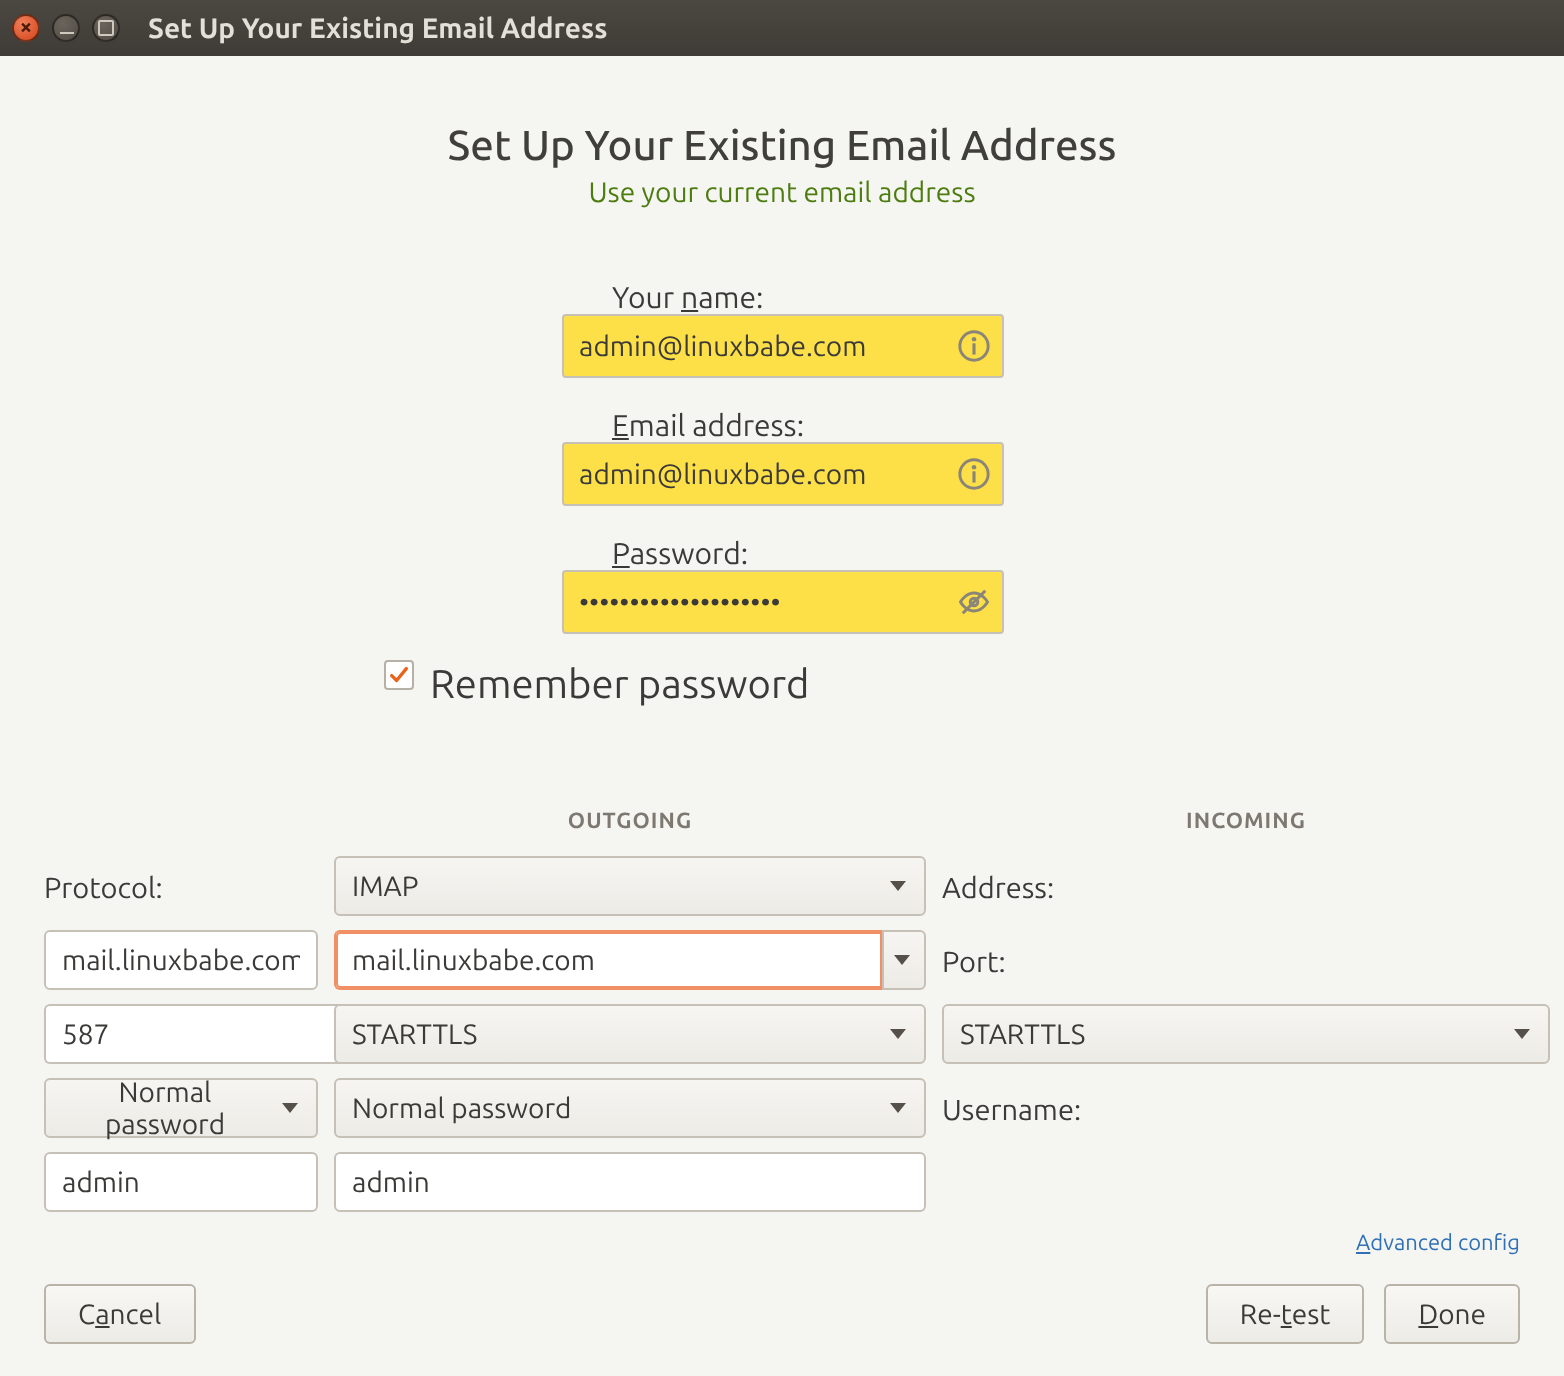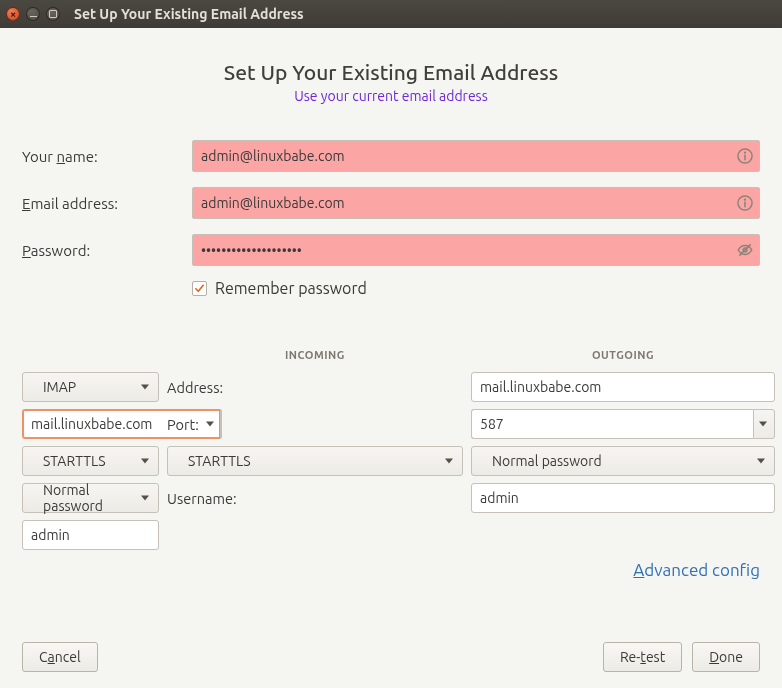--- a/index.html
+++ b/index.html
@@ -59,70 +59,70 @@
   }
   .heading h1 {
     margin: 0;
     font-size: 21px;
     font-weight: 500;
     color: #403f3c;
   }
   .heading .sub {
     margin-top: 4px;
     font-size: 14px;
-    color: #6d28d9;
+    color: #4d7c0f;
   }
 
   
   .acct {
     margin-top: 36px;
   }
   .acct-row {
     display: flex;
     align-items: center;
     margin-bottom: 15px;
     gap: 0;
+    flex-direction: column;
   }
   .acct-row .lbl {
     width: 170px;
     text-align: left;
     font-size: 15px;
     color: #3b3a38;
   }
   .acct-row .lbl .ul { text-decoration: underline; }
   .field-wrap {
     flex: 1;
     position: relative;
   }
   .text-input {
     width: 100%;
     height: 32px;
     border: 1px solid #c6c0b7;
     border-radius: 2px;
-    background: #fca5a5;
+    background: #fde047;
     padding: 0 30px 0 8px;
     font-size: 14px;
     color: #3b3a38;
     font-family: inherit;
   }
   .trail-icon {
     position: absolute;
     right: 6px; top: 50%;
     transform: translateY(-50%);
     width: 18px; height: 18px;
     color: #8a8578;
   }
 
   .remember {
     margin-left: 170px;
     margin-top: -2px;
     display: flex;
-    align-items: center;
     gap: 8px;
-    font-size: 16px;
+    font-size: 20px;
   }
   .chk {
     width: 15px; height: 15px;
     border: 1px solid #b6b0a6;
     border-radius: 2px;
     background: #fff;
     display: inline-flex;
     align-items: center; justify-content: center;
   }
   .chk svg { width: 11px; height: 11px; }
@@ -156,25 +156,26 @@
     height: 30px;
     font-size: 14px;
     font-family: inherit;
     color: #3b3a38;
   }
   .sel {
     width: 100%;
     border: 1px solid #c6c0b7;
     border-radius: 3px;
     background: linear-gradient(to bottom,#f7f5f1,#ecebe6);
-    padding: 0 24px 0 20px;
+    padding: 0 24px 0 8px;
     position: relative;
     display: flex;
     align-items: center;
     cursor: default;
+    text-align: center;
   }
   .sel::after {
     content: "";
     position: absolute;
     right: 9px; top: 50%; transform: translateY(-50%);
     width: 0; height: 0;
     border-left: 4px solid transparent;
     border-right: 4px solid transparent;
     border-top: 5px solid #55514a;
   }
@@ -227,21 +228,21 @@
     padding: 0 8px;
     font-size: 14px;
     font-family: inherit;
     color: #3b3a38;
   }
 
   .adv-link {
     margin-top: 10px;
     text-align: right;
     color: #3070b5;
-    font-size: 17px;
+    font-size: 11px;
   }
   .adv-link .ul { text-decoration: underline; }
 
   
   .footer {
     position: absolute;
     bottom: 16px;
     left: 22px; right: 22px;
     display: flex;
     justify-content: space-between;
@@ -341,23 +342,24 @@
         <span>Re</span><span class="ul">m</span><span>ember password</span>
       </span>
     </div>
   </div>
 
   <div class="band"></div>
   <div class="band"></div>
 
   <div class="server-grid">
     <div></div>
+    <div class="hdr">OUTGOING</div>
     <div class="hdr">INCOMING</div>
-    <div class="hdr">OUTGOING</div>
-
+
+    <div class="row-lbl">Protocol:</div>
     <div class="sel">
         <span>IMAP</span>
       </div>
 
     <div class="row-lbl">Address:</div>
     <input class="srv-text" value="mail.linuxbabe.com" style="">
     <div class="combo">
       <input class="highlight" value="mail.linuxbabe.com" style="">
       <span class="drop"></span>
     </div>

